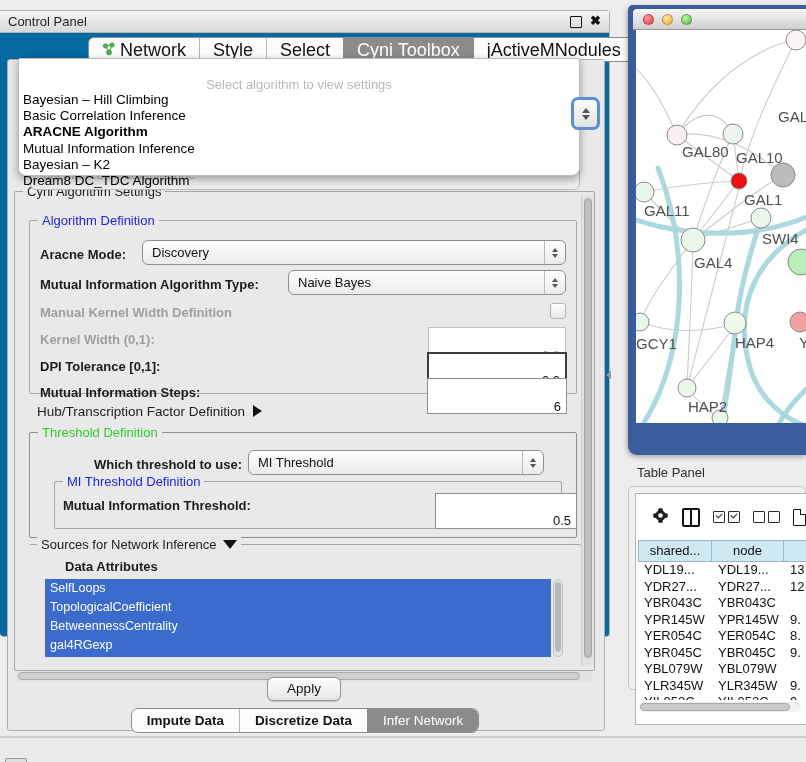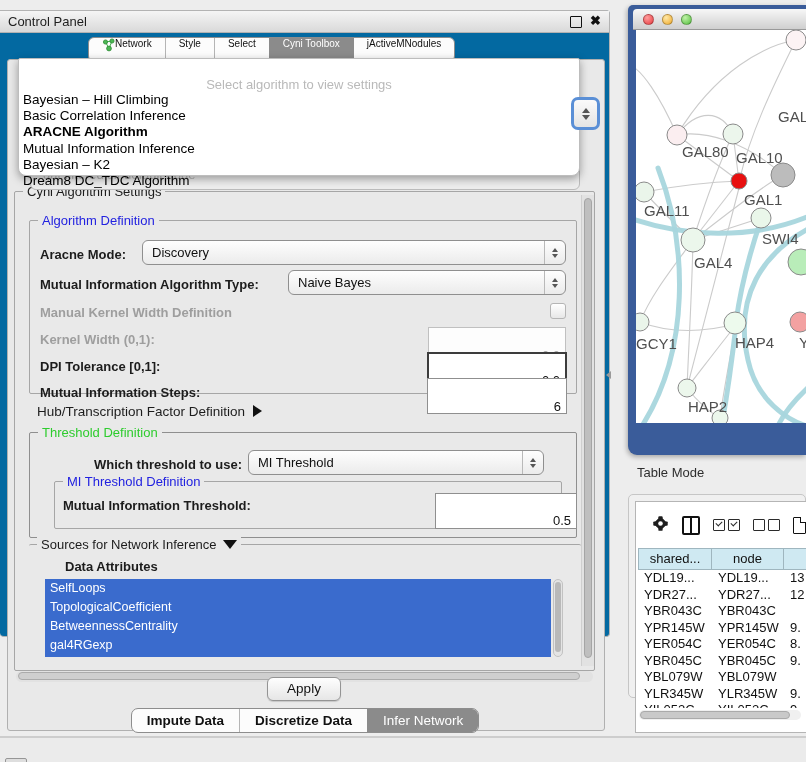--- a/index.html
+++ b/index.html
@@ -12,21 +12,21 @@
      border:1px solid #b3b3b3;border-left:none;border-radius:0 4px 4px 4px;box-sizing:border-box;}
   .cp-titlebar{left:0;top:0;width:100%;height:21px;
      background:linear-gradient(#f5f5f5,#d9d9d9);border-bottom:1px solid #b2b2b2;}
   .cp-title{left:8px;top:3px;font-size:13px;color:#1d1d1d;}
   .float-box{right:27px;top:5px;width:10px;height:10px;border:1.6px solid #111;border-radius:1px;}
   .close-x{right:8px;top:2px;font-size:13px;font-weight:700;color:#111;}
 
   
   .tabbar{left:88px;top:26px;height:23px;display:flex;border:1px solid #8d8d8d;border-radius:6px;
      overflow:hidden;background:#fcfcfc;}
-  .tab{display:flex;align-items:flex-start;padding:0 13px;font-size:10px;color:#111;
+  .tab{display:flex;align-items:flex-end;gap:5px;padding:0 13px;font-size:18px;color:#111;
      border-left:1px solid #b5b5b5;white-space:nowrap;}
   .tab:first-child{border-left:none;}
   .tab.selected{background:#8b8b8b;color:#fff;border-left-color:#8b8b8b;}
   .tab.selected + .tab{border-left-color:#8b8b8b;}
 
   .cp-content{left:7px;top:48px;width:596px;height:670px;border:1px solid #b0b0b0;
      border-radius:3px;background:#e9e9e9;}
 
   
   .popup{left:18px;top:47px;width:560px;height:116px;background:#fff;border:1px solid #bdbdbd;
@@ -114,21 +114,21 @@
      padding-left:10px;box-sizing:border-box;}
   .light{width:11px;height:11px;border-radius:50%;border:1px solid rgba(0,0,0,.25);box-sizing:border-box;}
   .light.red{background:radial-gradient(circle at 35% 30%,#ff9d9d,#e83b3f);}
   .light.yellow{background:radial-gradient(circle at 35% 30%,#ffe9a8,#f0a929);}
   .light.green{background:radial-gradient(circle at 35% 30%,#c0f2a8,#55bf3e);}
   .net-canvas{left:8px;top:25px;width:170px;height:393px;background:#fff;overflow:hidden;}
 
   
   .tp-label{left:637px;top:465px;font-size:13px;color:#2e2e2e;}
   #table-outer{left:628px;top:486px;width:178px;height:204px;background:#f0f0f0;
-     border:1px solid #c6c6c6;border-radius:5px;box-sizing:border-box;margin-top:8px;}
+     border:1px solid #c6c6c6;border-radius:5px;box-sizing:border-box;}
   #table-window{left:6px;top:6px;width:172px;height:232px;background:#fff;border:1px solid #b5b5b5;
      box-sizing:border-box;overflow:hidden;}
   .tb-toolbar{left:0;top:0;width:100%;height:46px;display:flex;align-items:center;gap:13px;
      padding-left:16px;box-sizing:border-box;}
   .col-icon{width:15px;height:15px;border:2px solid #111;border-radius:2px;position:relative;}
   .col-icon::after{content:"";position:absolute;left:50%;top:0;width:2px;height:100%;background:#111;margin-left:-1px;}
   .cb{display:inline-block;width:10px;height:10px;border:1.5px solid #2b2b2b;border-radius:1px;position:relative;}
   .cb.checked::after{content:"";position:absolute;left:2px;top:1px;width:5px;height:3px;
      border-left:1.6px solid #2b2b2b;border-bottom:1.6px solid #2b2b2b;transform:rotate(-45deg);}
   .tb-pair{display:flex;gap:3px;}
@@ -374,21 +374,21 @@
           <text x="126" y="214" fill="#4f4f4f" font-size="15px" font-family="&quot;Liberation Sans&quot;, sans-serif">SWI4</text>
           <text x="58" y="238" fill="#4f4f4f" font-size="15px" font-family="&quot;Liberation Sans&quot;, sans-serif">GAL4</text>
           <text x="0" y="319" fill="#4f4f4f" font-size="15px" font-family="&quot;Liberation Sans&quot;, sans-serif">GCY1</text>
           <text x="99" y="318" fill="#4f4f4f" font-size="15px" font-family="&quot;Liberation Sans&quot;, sans-serif">HAP4</text>
           <text x="163" y="318" fill="#4f4f4f" font-size="15px" font-family="&quot;Liberation Sans&quot;, sans-serif">Y</text>
           <text x="52" y="382" fill="#4f4f4f" font-size="15px" font-family="&quot;Liberation Sans&quot;, sans-serif">HAP2</text>
         </svg>
     </div>
   </div>
 
-  <span class="tp-label abs">Table Mode</span>
+  <span class="tp-label abs">Table Panel</span>
 
   <div id="table-outer" class="abs">
     <div id="table-window" class="abs">
 
       <div class="tb-toolbar abs">
         <span>
           <svg width="17" height="17" viewBox="0 0 20 20">
               <g fill="#1e1e1e">
                 <rect x="7.5" y="1.5" width="5" height="17" rx="1"></rect>
                 <rect x="1.5" y="7.5" width="17" height="5" rx="1"></rect>

